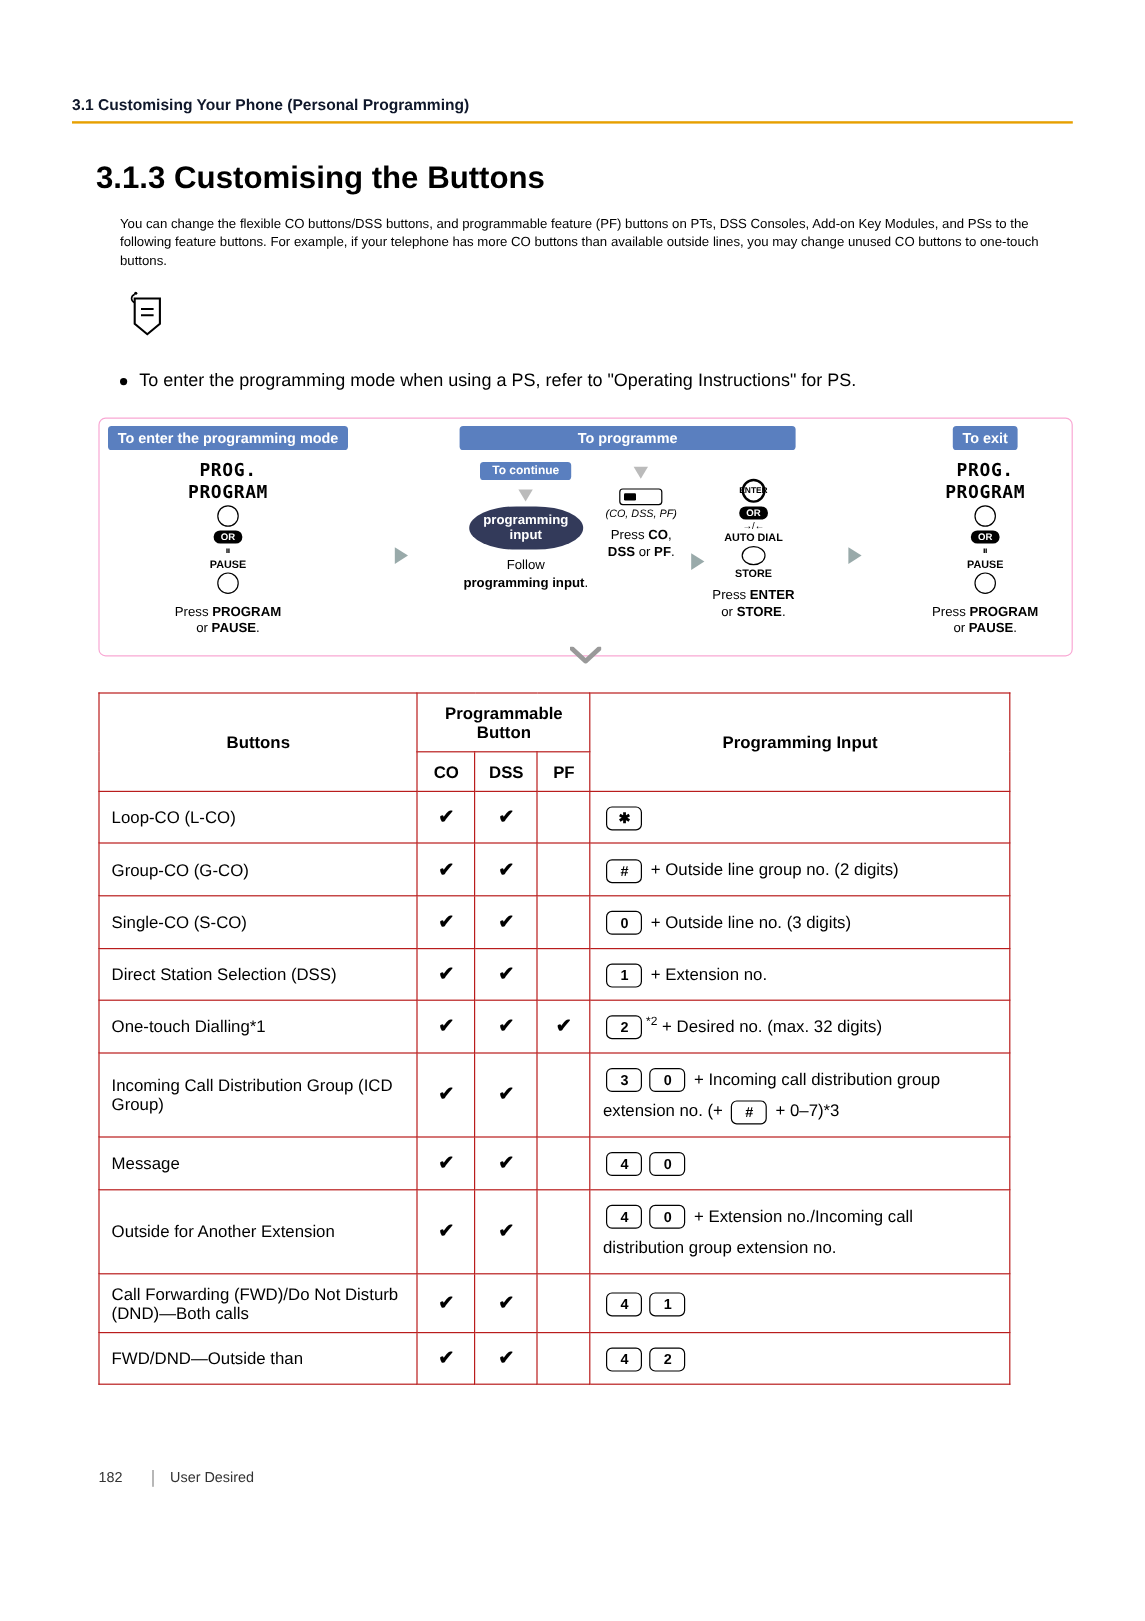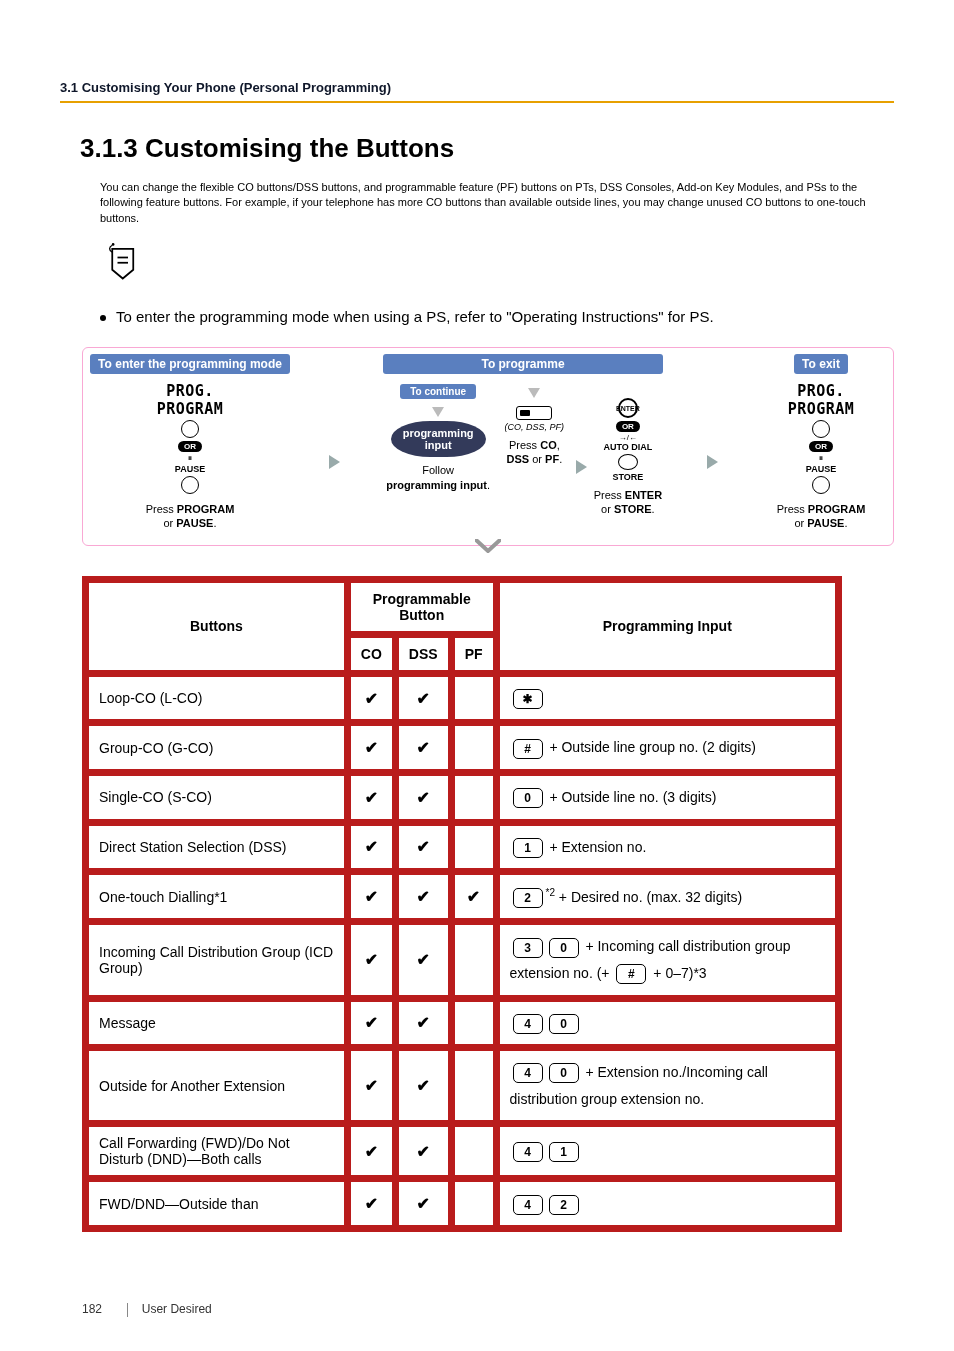--- a/index.html
+++ b/index.html
@@ -101,21 +101,21 @@
   .tail svg{ width:26px; height:14px;}
 
   
   table.data {
     border-collapse: collapse;
     width: 760px;
     margin-left: 22px;
     font-size: 14px;
   }
   table.data th, table.data td {
-    border: 7px solid #b91c1c;
+    border: 1px solid #b91c1c;
     padding: 8px 10px;
     vertical-align: middle;
   }
   table.data th { font-weight:bold; text-align:center; }
   .col-co { width:48px; text-align:center;}
   .col-dss { width:52px; text-align:center;}
   .col-pf { width:44px; text-align:center;}
   .check { font-size:16px; font-weight:bold; }
   .key {
     display:inline-flex;

